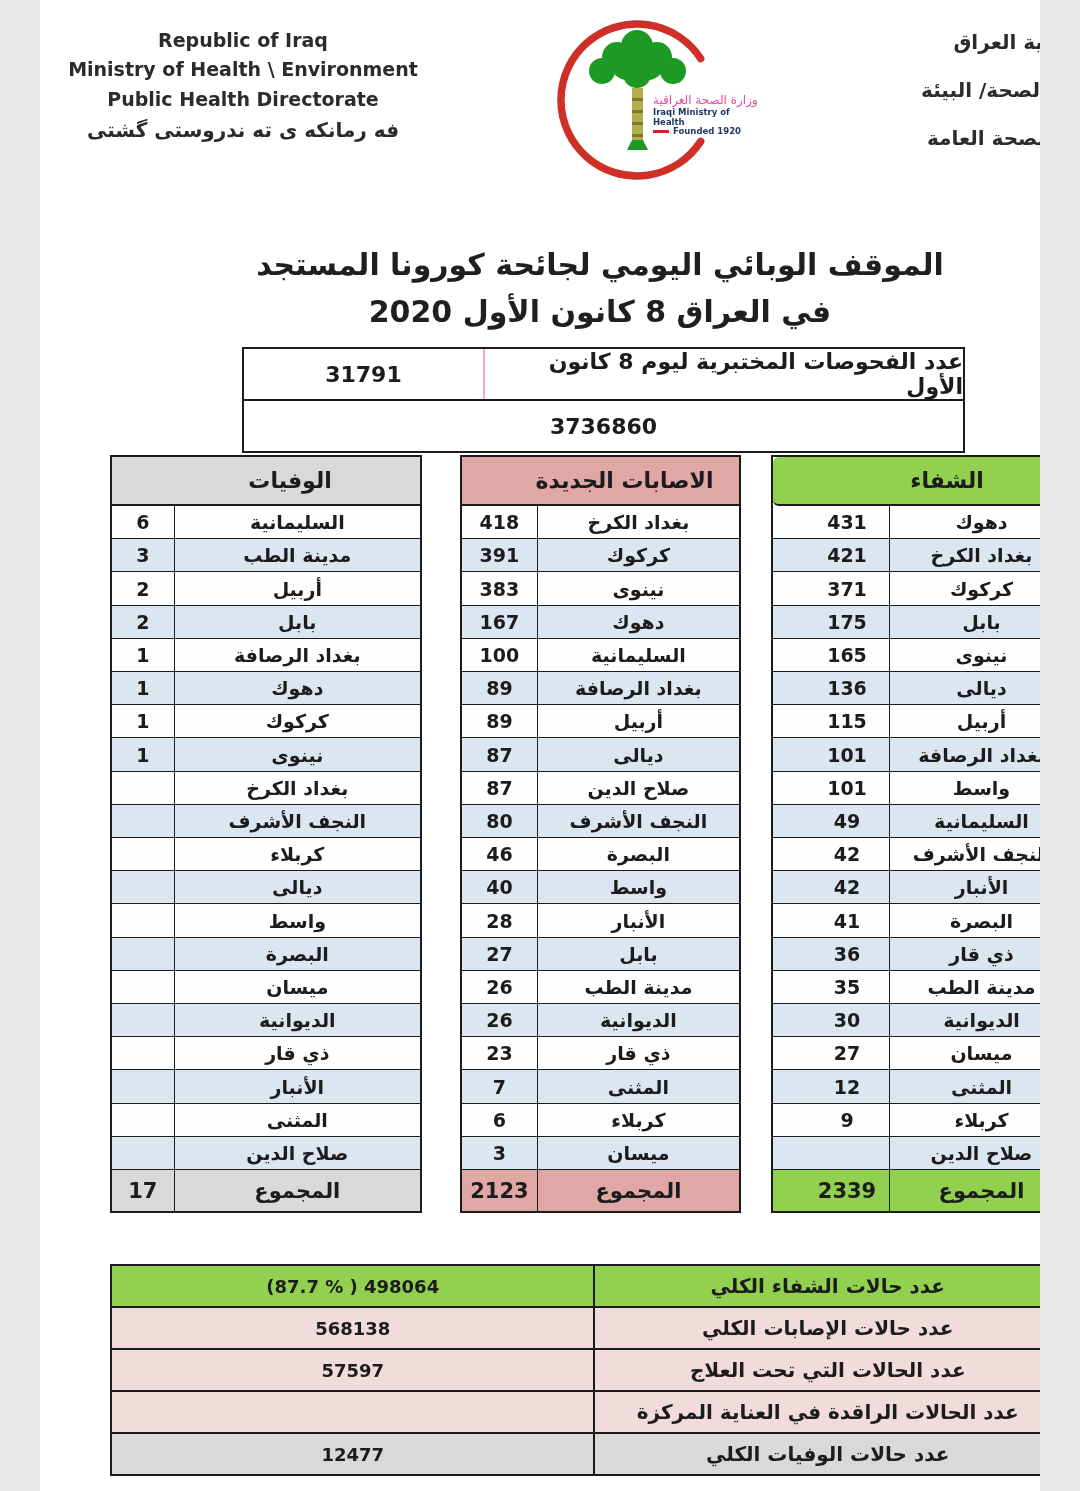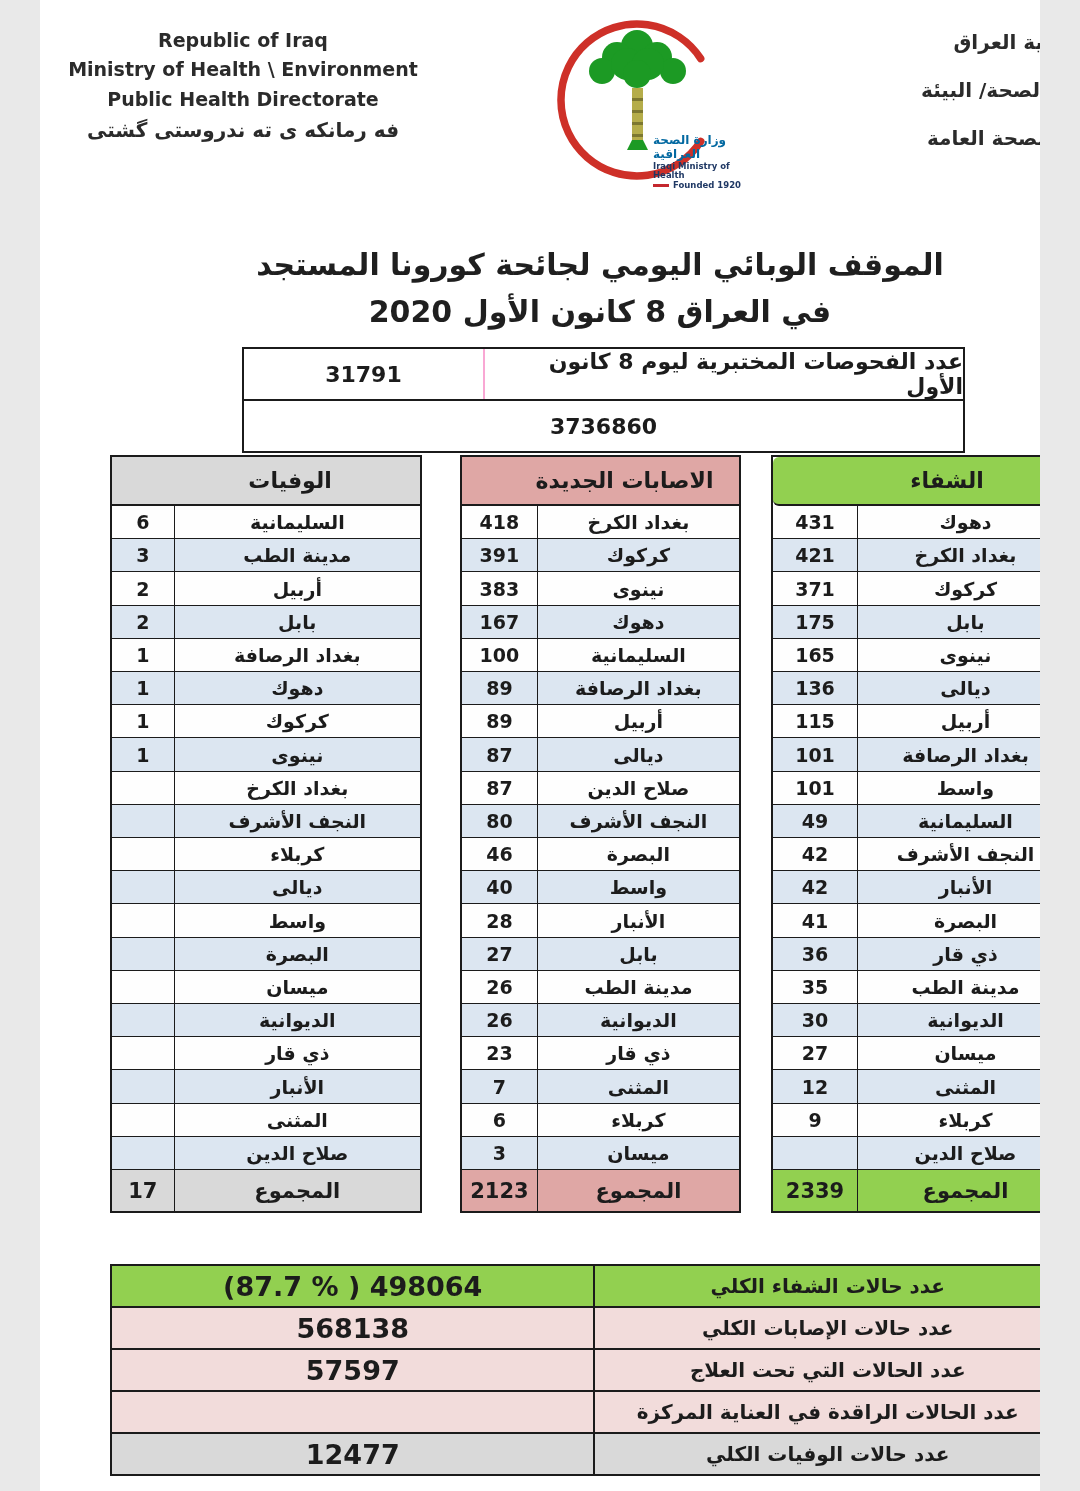--- a/index.html
+++ b/index.html
@@ -8,21 +8,21 @@
 
   
   .hdr-left{position:absolute;left:18px;top:26px;width:370px;text-align:center;font-weight:bold;color:#2b2b2b;}
   .hdr-left .en{font-size:19px;line-height:1.55;}
   .hdr-left .ku{font-size:20px;margin-top:4px;direction:rtl;}
   .hdr-right{position:absolute;left:840px;top:30px;width:228px;text-align:right;direction:rtl;font-weight:bold;color:#2b2b2b;}
   .hdr-right div{font-size:20px;margin-bottom:24px;}
   .logo{position:absolute;left:495px;top:12px;width:230px;height:178px;}
   .logo svg{position:absolute;left:0;top:0;}
   .logo-txt{position:absolute;left:118px;top:82px;width:110px;line-height:1.15;}
-  .logo-txt .ar{color:#0369a1;font-weight:bold;font-size:12px;direction:rtl;text-align:left;margin-top:40px;}
+  .logo-txt .ar{color:#ec4899;font-weight:normal;font-size:12px;direction:rtl;text-align:left;}
   .logo-txt .en1,.logo-txt .en2{color:#1f3864;font-weight:bold;font-size:8.5px;text-align:left;}
   .logo-txt .redline{display:inline-block;width:16px;height:3px;background:#c4272e;margin-right:4px;vertical-align:middle;}
 
   
   .doc-title{position:absolute;left:40px;top:206px;width:1040px;text-align:center;direction:rtl;font-weight:bold;font-size:30px;line-height:1.55;color:#1f1f1f;margin-top:36px;}
 
   
   .tests{position:absolute;left:202px;top:347px;width:723px;direction:rtl;border:2.5px solid #1b1b1b;box-sizing:border-box;}
   .t-row{display:flex;height:50px;}
   .t-row + .t-row{border-top:2px solid #1b1b1b;}
@@ -34,28 +34,28 @@
   .g-head{height:47px;flex:0 0 47px;display:flex;align-items:center;justify-content:center;font-weight:bold;font-size:22px;border-bottom:2px solid #1b1b1b;padding-left:48px;}
   .g-rows{flex:1;display:flex;flex-direction:column;}
   .g-row{flex:1;display:flex;border-bottom:1.6px solid #1b1b1b;background:#fefefe;}
   .g-row.alt{background:#dce6f1;}
   .g-total{height:41px;flex:0 0 41px;display:flex;font-weight:bold;}
   .g-name{flex:1;display:flex;align-items:center;justify-content:center;font-weight:bold;font-size:19px;border-left:1.6px solid #1b1b1b;}
   .g-val{display:flex;align-items:center;justify-content:center;font-weight:bold;font-size:19px;direction:ltr;}
   .g-total .g-name,.g-total .g-val{font-size:21px;}
   #tbl-deaths{left:70px;width:312px;}   #tbl-deaths  .g-val{flex:0 0 20%;}
   #tbl-cases{left:420px;width:281px;}   #tbl-cases   .g-val{flex:0 0 27%;}
-  #tbl-recov{left:731px;width:304px;}   #tbl-recov   .g-val{flex:0 0 28%;}
+  #tbl-recov{left:731px;width:304px;}   #tbl-recov   .g-val{flex:0 0 28%;padding-left:32px;}
 
   
   .summary{position:absolute;left:70px;top:1264px;width:952px;direction:rtl;border:2.5px solid #1b1b1b;box-sizing:border-box;}
   .s-row{display:flex;height:40px;}
   .s-row + .s-row{border-top:2px solid #1b1b1b;}
   .s-label{flex:0 0 49%;display:flex;align-items:center;justify-content:center;font-weight:bold;font-size:20px;border-left:2px solid #1b1b1b;}
-  .s-val{flex:1;display:flex;align-items:center;justify-content:center;font-weight:bold;font-size:27px;direction:ltr;}
+  .s-val{flex:1;display:flex;align-items:center;justify-content:center;font-weight:bold;font-size:18px;direction:ltr;}
 </style>
 </head>
 <body>
 
 <div id="page">
 
   <div class="hdr-left">
     <div class="en">Republic of Iraq</div>
     <div class="en">Ministry of Health \ Environment</div>
     <div class="en">Public Health Directorate</div>

